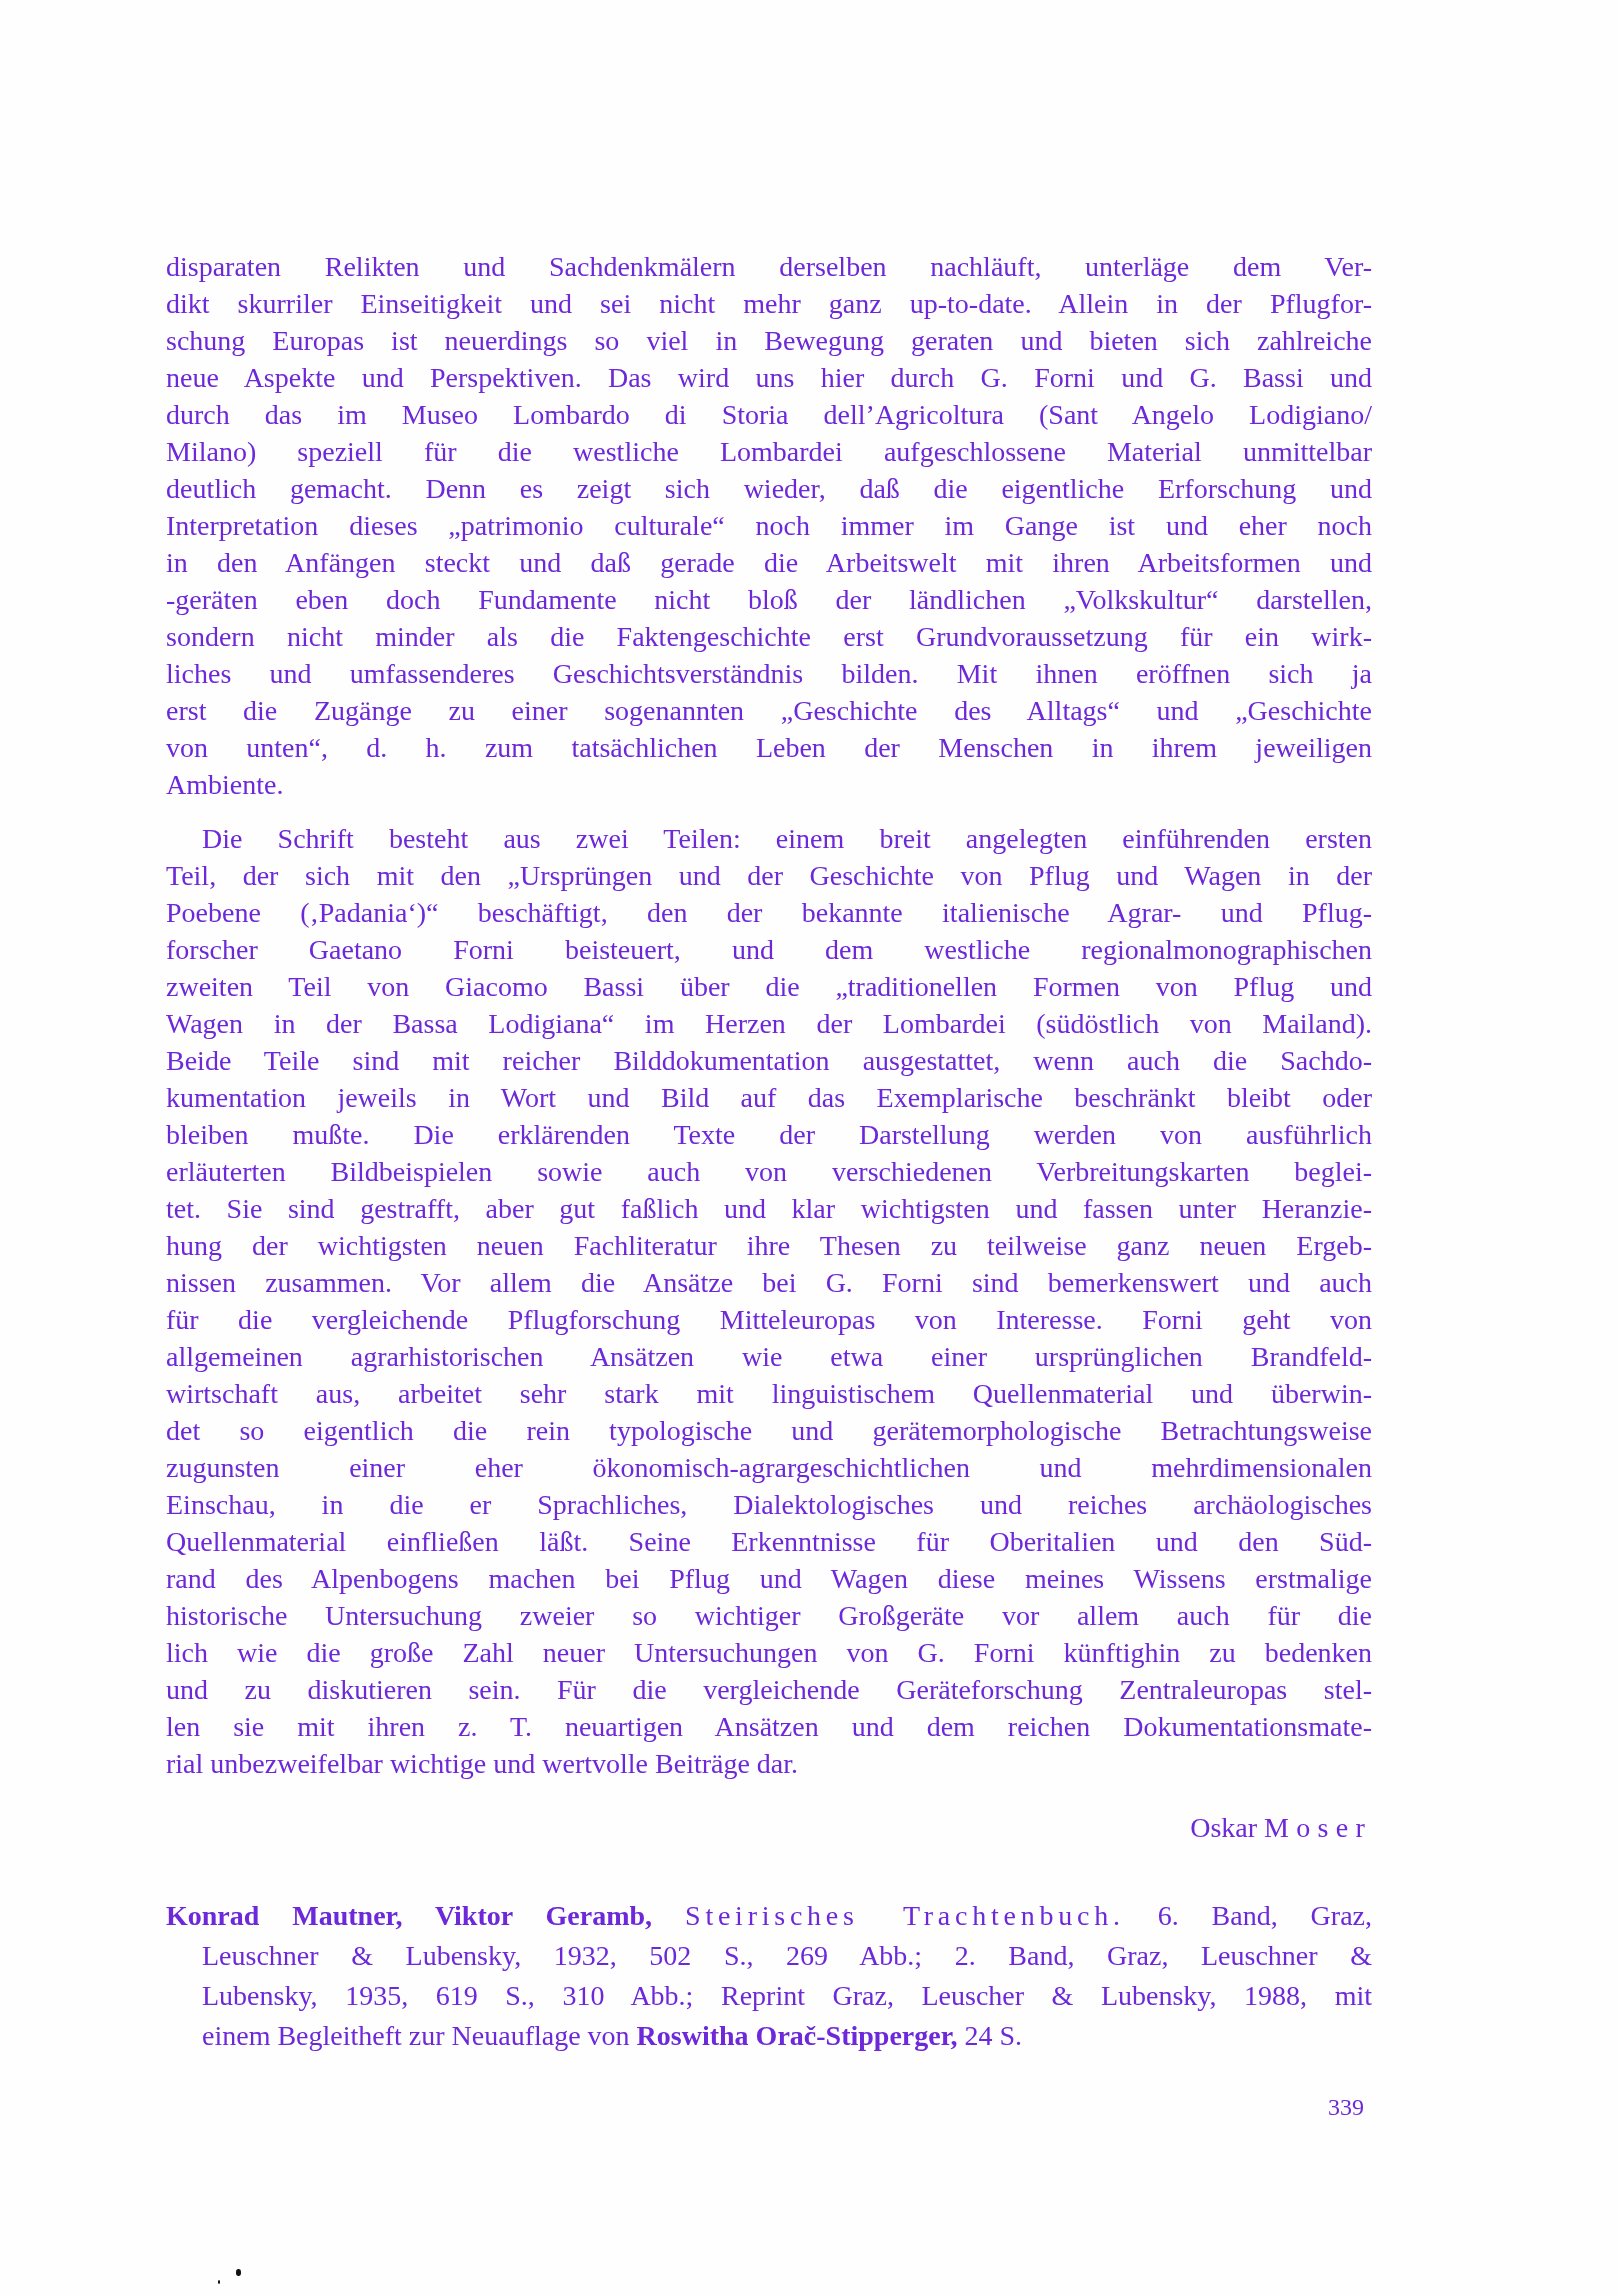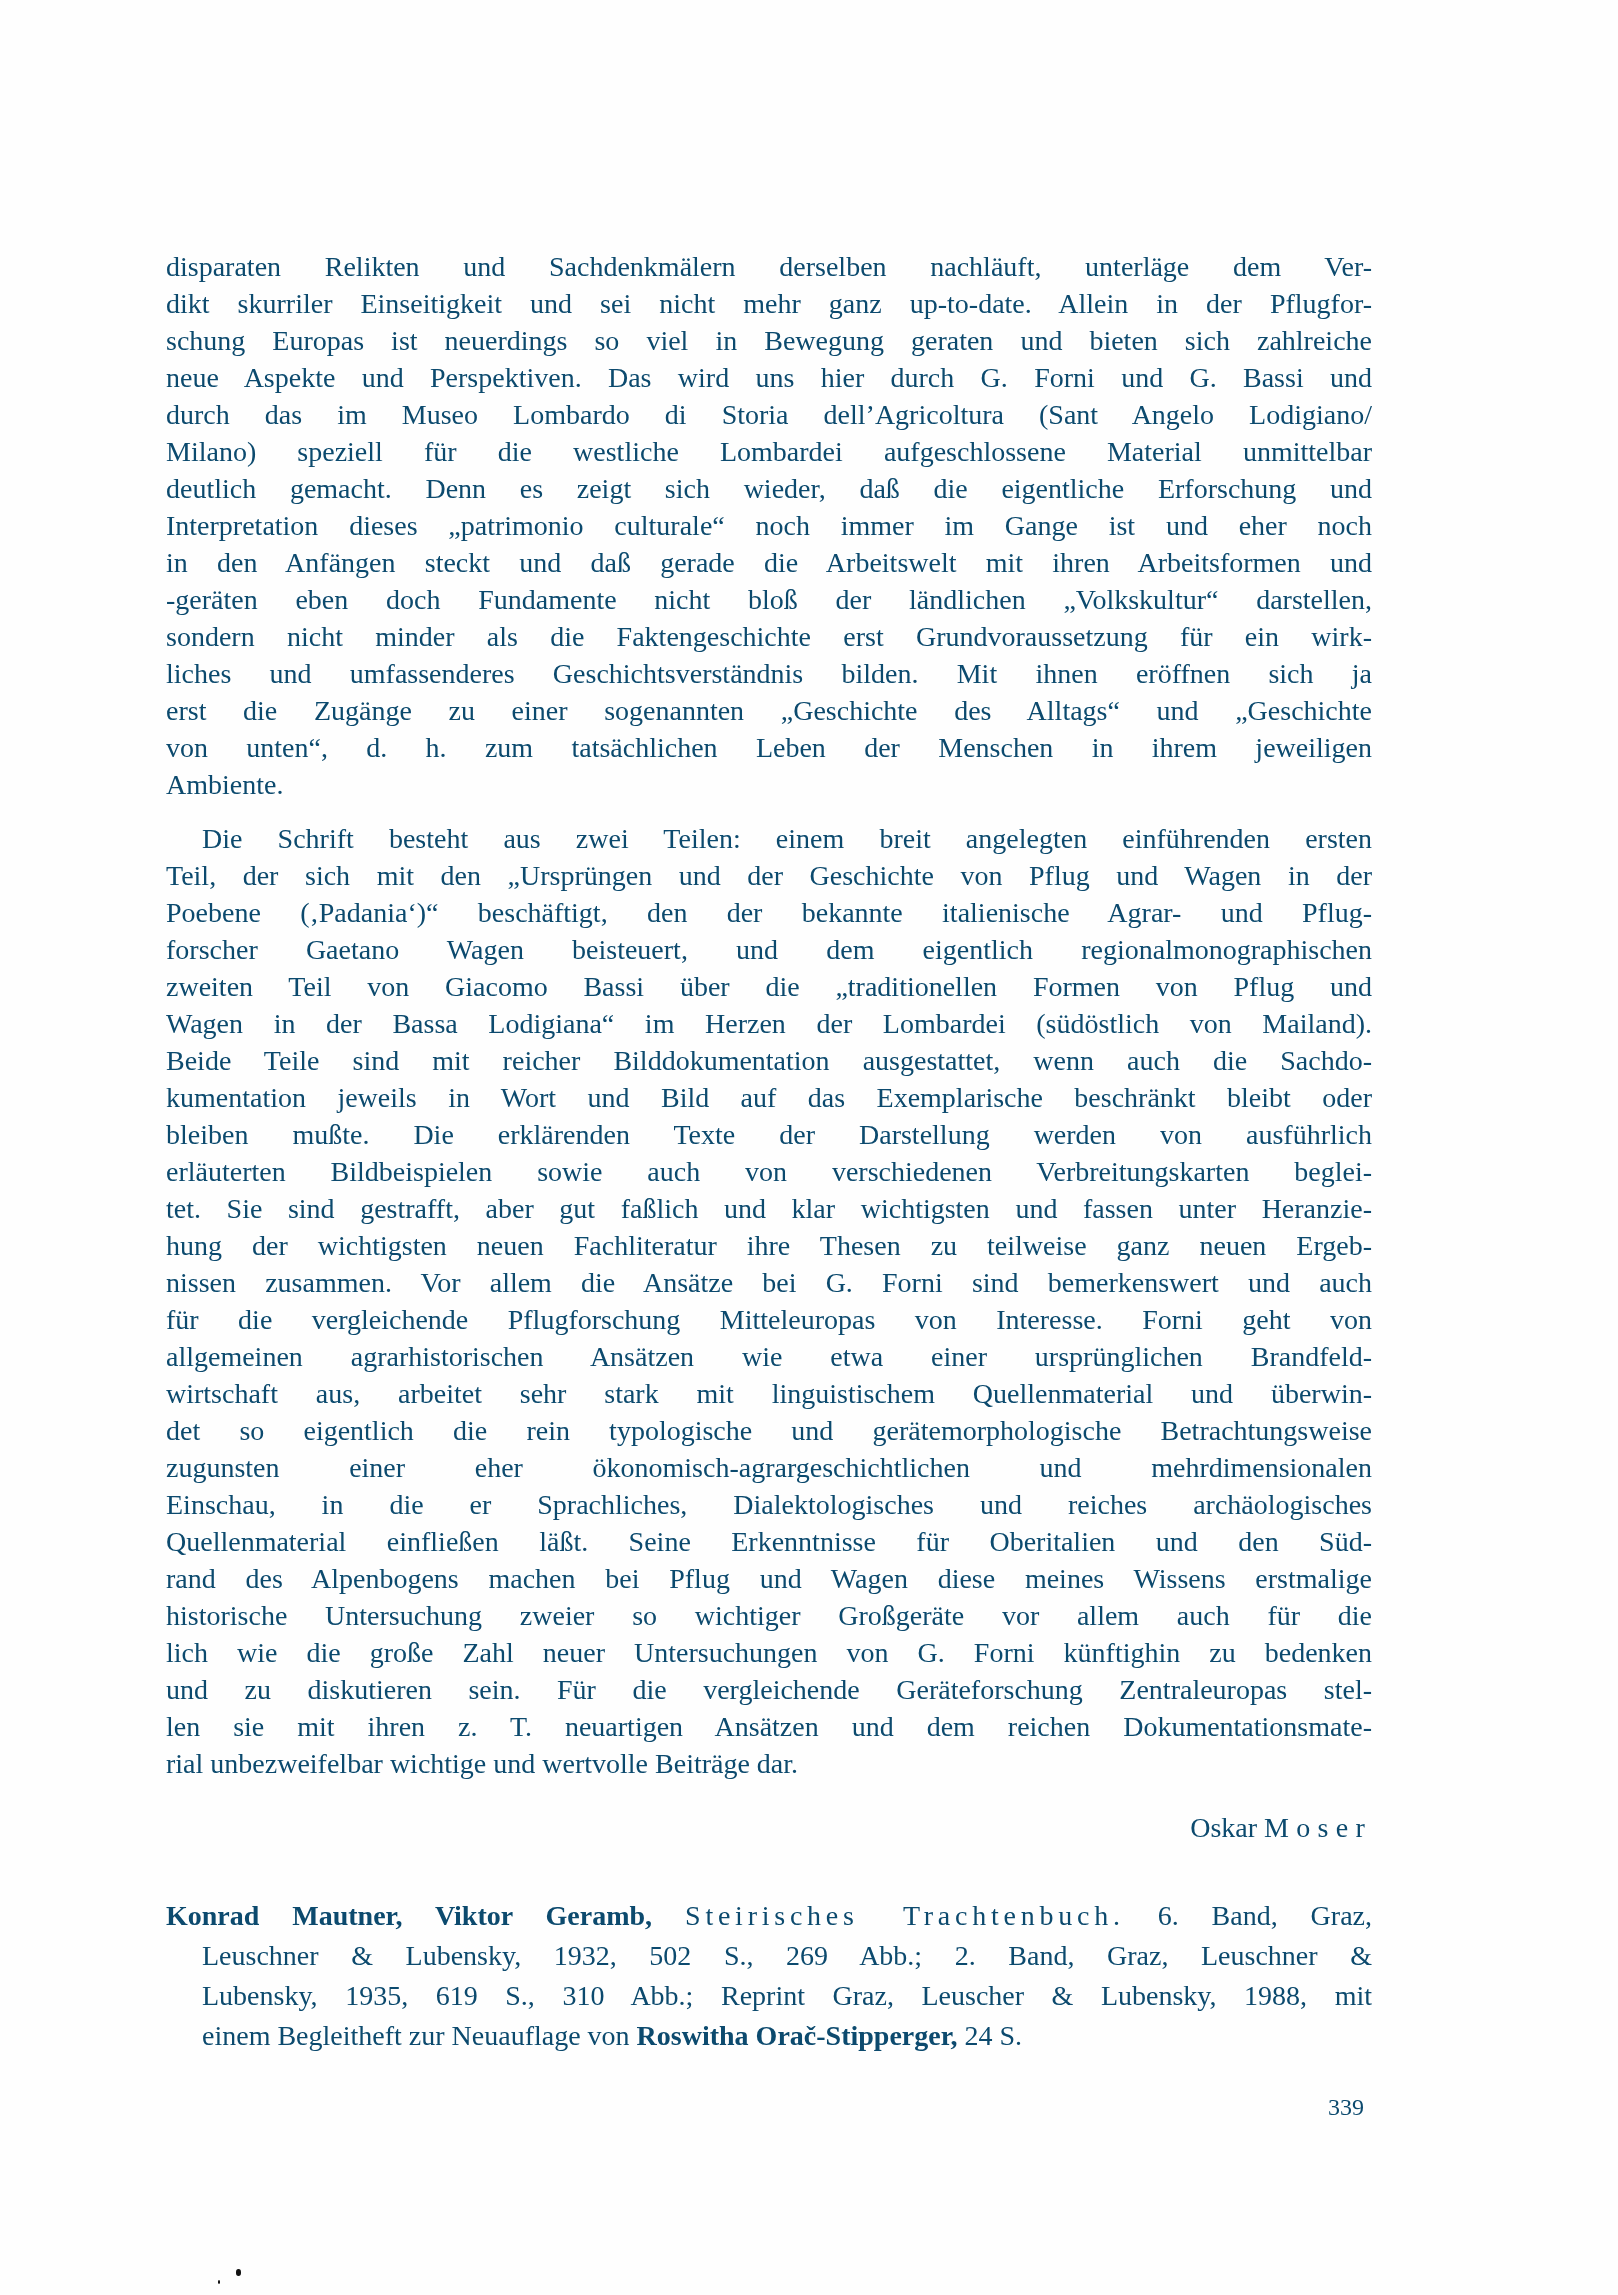--- a/index.html
+++ b/index.html
@@ -5,21 +5,21 @@
   html, body {
     margin: 0;
     padding: 0;
     background: #ffffff;
   }
   .page {
     position: relative;
     width: 1618px;
     height: 2295px;
     background: #fefefe;
-    color: #0c4a6e;
+    color: #6d28d9;
     font-family: "Liberation Serif", "DejaVu Serif", serif;
     overflow: hidden;
   }
   .text-block {
     position: absolute;
     left: 166px;
     top: 248px;
     width: 1206px;
     font-size: 28px;
   }
@@ -85,21 +85,21 @@
         <div class="line">liches und umfassenderes Geschichtsverständnis bilden. Mit ihnen eröffnen sich ja</div>
         <div class="line">erst die Zugänge zu einer sogenannten „Geschichte des Alltags“ und „Geschichte</div>
         <div class="line">von unten“, d. h. zum tatsächlichen Leben der Menschen in ihrem jeweiligen</div>
         <div class="line lastline">Ambiente.</div>
       </div>
 
     <div class="para para-indent">
         <div class="line">Die Schrift besteht aus zwei Teilen: einem breit angelegten einführenden ersten</div>
         <div class="line">Teil, der sich mit den „Ursprüngen und der Geschichte von Pflug und Wagen in der</div>
         <div class="line">Poebene (‚Padania‘)“ beschäftigt, den der bekannte italienische Agrar- und Pflug-</div>
-        <div class="line">forscher Gaetano Wagen beisteuert, und dem eigentlich regionalmonographischen</div>
+        <div class="line">forscher Gaetano Forni beisteuert, und dem westliche regionalmonographischen</div>
         <div class="line">zweiten Teil von Giacomo Bassi über die „traditionellen Formen von Pflug und</div>
         <div class="line">Wagen in der Bassa Lodigiana“ im Herzen der Lombardei (südöstlich von Mailand).</div>
         <div class="line">Beide Teile sind mit reicher Bilddokumentation ausgestattet, wenn auch die Sachdo-</div>
         <div class="line">kumentation jeweils in Wort und Bild auf das Exemplarische beschränkt bleibt oder</div>
         <div class="line">bleiben mußte. Die erklärenden Texte der Darstellung werden von ausführlich</div>
         <div class="line">erläuterten Bildbeispielen sowie auch von verschiedenen Verbreitungskarten beglei-</div>
         <div class="line">tet. Sie sind gestrafft, aber gut faßlich und klar wichtigsten und fassen unter Heranzie-</div>
         <div class="line">hung der wichtigsten neuen Fachliteratur ihre Thesen zu teilweise ganz neuen Ergeb-</div>
         <div class="line">nissen zusammen. Vor allem die Ansätze bei G. Forni sind bemerkenswert und auch</div>
         <div class="line">für die vergleichende Pflugforschung Mitteleuropas von Interesse. Forni geht von</div>

